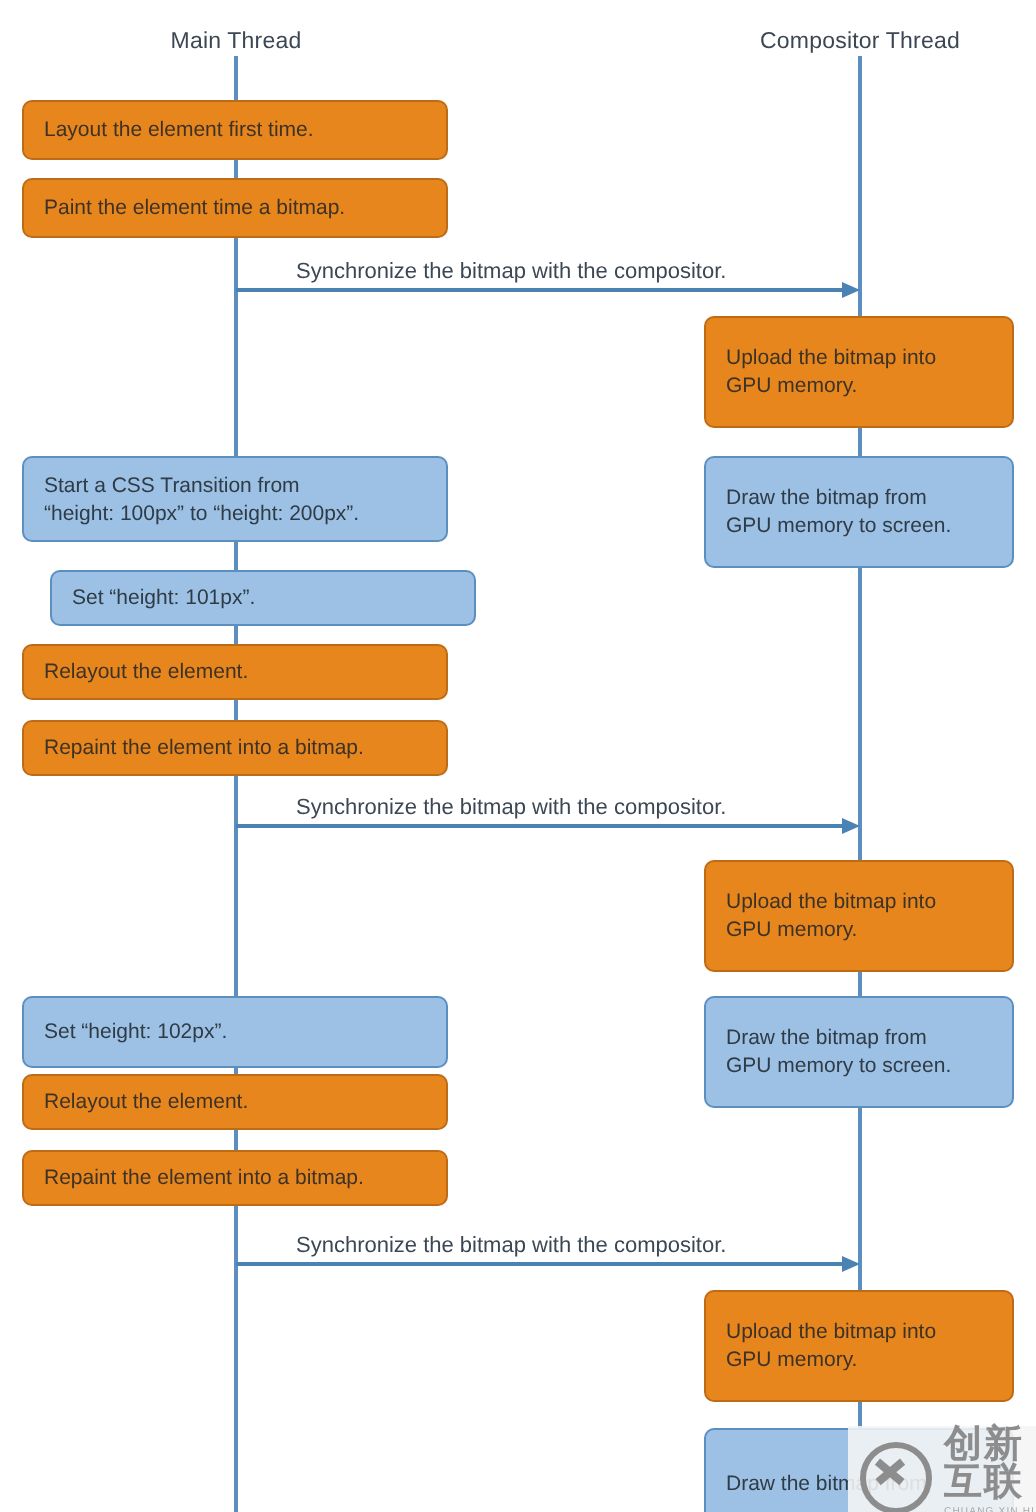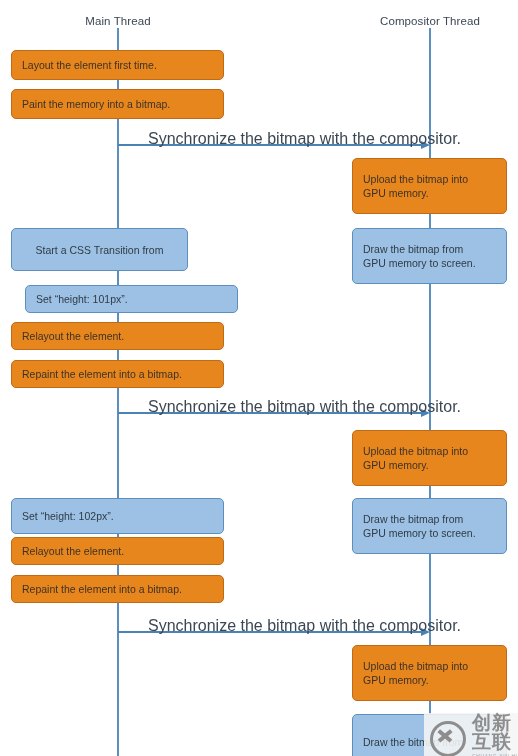--- a/index.html
+++ b/index.html
@@ -61,21 +61,21 @@
   }
   .msg-head {
     position: absolute;
     width: 0; height: 0;
     border-top: 4.5px solid transparent;
     border-bottom: 4.5px solid transparent;
     border-left: 9px solid #4b82b4;
   }
   .msg-label {
     position: absolute;
-    font-size: 16px;
+    font-size: 11px;
     color: #3c4754;
     white-space: nowrap;
   }
   .watermark {
     position: absolute;
     background: rgba(245,245,245,0.88);
     display: flex;
     align-items: center;
     gap: 6px;
     padding: 4px 8px 4px 6px;
@@ -119,24 +119,25 @@
   <div class="thread-header" id="hdr-comp" style="left: 330px; top: 7px; width: 200px;">Compositor Thread</div>
 
   <div class="lifeline" id="ll-main" style="left: 117px; top: 28px; height: 728px;"></div>
   <div class="lifeline" id="ll-comp" style="left: 429px; top: 28px; height: 728px;"></div>
 
   <div id="nodes-layer">
       <div class="node orange" style="left: 11px; top: 50px; width: 213px; height: 30px;">
         <span class="line">Layout the element first time.</span>
       </div>
       <div class="node orange" style="left: 11px; top: 89px; width: 213px; height: 30px;">
-        <span class="line">Paint the memory into a bitmap.</span>
+        <span class="line">Paint the element time a bitmap.</span>
       </div>
-      <div class="node blue" style="left: 11px; top: 228px; width: 177px; height: 43px; text-align: center;">
+      <div class="node blue" style="left: 11px; top: 228px; width: 213px; height: 43px;">
         <span class="line">Start a CSS Transition from</span>
+        <span class="line">“height: 100px” to “height: 200px”.</span>
       </div>
       <div class="node blue" style="left: 11px; top: 285px; width: 213px; height: 28px; margin-left: 14px;">
         <span class="line">Set “height: 101px”.</span>
       </div>
       <div class="node orange" style="left: 11px; top: 322px; width: 213px; height: 28px;">
         <span class="line">Relayout the element.</span>
       </div>
       <div class="node orange" style="left: 11px; top: 360px; width: 213px; height: 28px;">
         <span class="line">Repaint the element into a bitmap.</span>
       </div>

